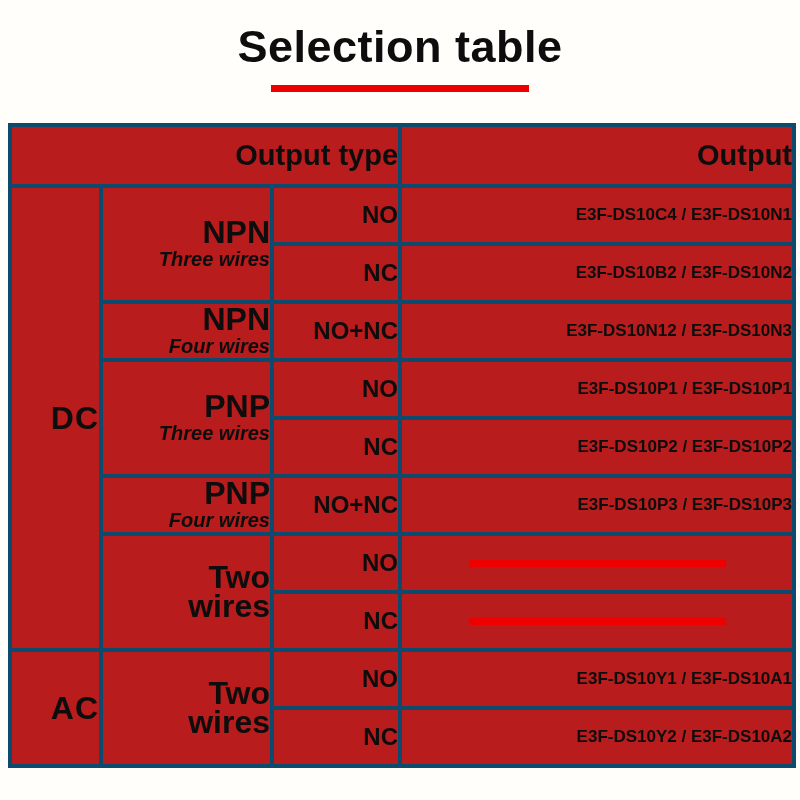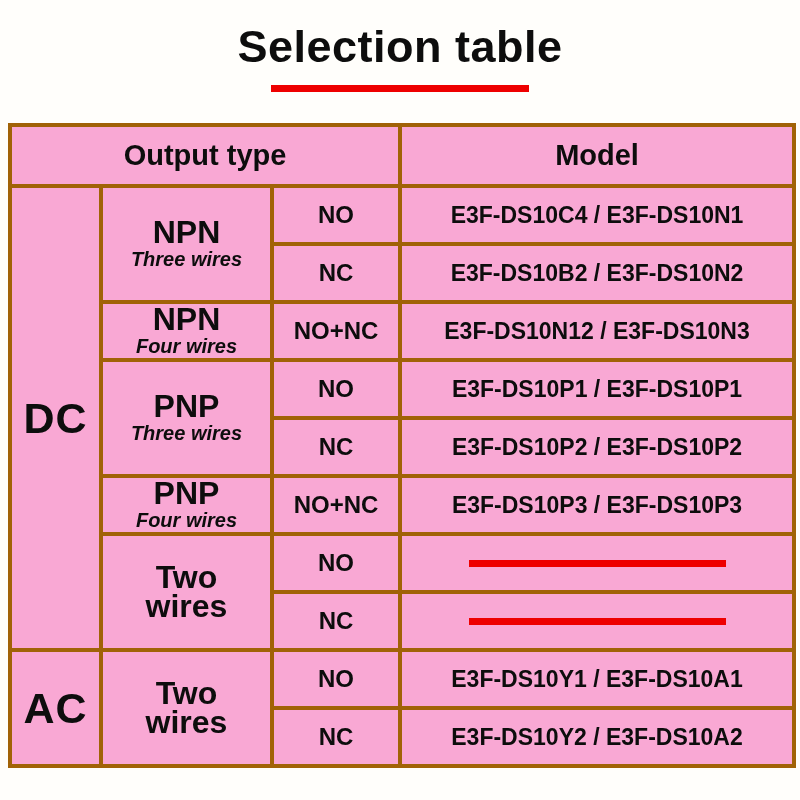--- a/index.html
+++ b/index.html
@@ -29,35 +29,35 @@
   }
 
   table.sel {
     position: absolute;
     left: 8px; top: 123px;
     width: 784px;
     border-collapse: collapse;
     table-layout: fixed;
   }
   table.sel td {
-    border: 4px solid #a16207;
-    background: #f9a8d4;
-    text-align: center;
+    border: 4px solid #0c4a6e;
+    background: #b91c1c;
+    text-align: right;
     vertical-align: middle;
     font-weight: bold;
     padding: 0;
     overflow: hidden;
   }
   tr.header-row { height: 61px; }
   tr.data-row   { height: 58px; }
 
   td.hdr    { font-size: 29px; }
-  td.power  { font-size: 43px; letter-spacing: 1px; }
+  td.power  { font-size: 32px; letter-spacing: 1px; }
   td.output { font-size: 24px; }
-  td.model  { font-size: 23px; }
+  td.model  { font-size: 17px; }
 
   td.wiring .w-main { font-size: 32px; line-height: 29px; }
   td.wiring .w-sub  { font-size: 20px; line-height: 24px; font-style: italic; }
 
   .red-bar {
     width: 257px; height: 7px;
     background: #ee0000;
     margin: 0 auto;
   }
 </style>
@@ -73,21 +73,21 @@
     <colgroup>
       <col style="width:91px">
       <col style="width:171px">
       <col style="width:128px">
       <col style="width:394px">
     </colgroup>
 
     <tbody>
         <tr class="header-row">
       <td colspan="3" class="hdr">Output type</td>
-      <td class="hdr">Model</td>
+      <td class="hdr">Output</td>
     </tr>
 
     <tr class="data-row">
       <td rowspan="8" class="power">DC</td>
       <td rowspan="2" class="wiring">
         <div class="w-main">NPN</div>
         <div class="w-sub">Three wires</div>
       </td>
       <td class="output">NO</td>
       <td class="model">E3F-DS10C4 / E3F-DS10N1</td>

